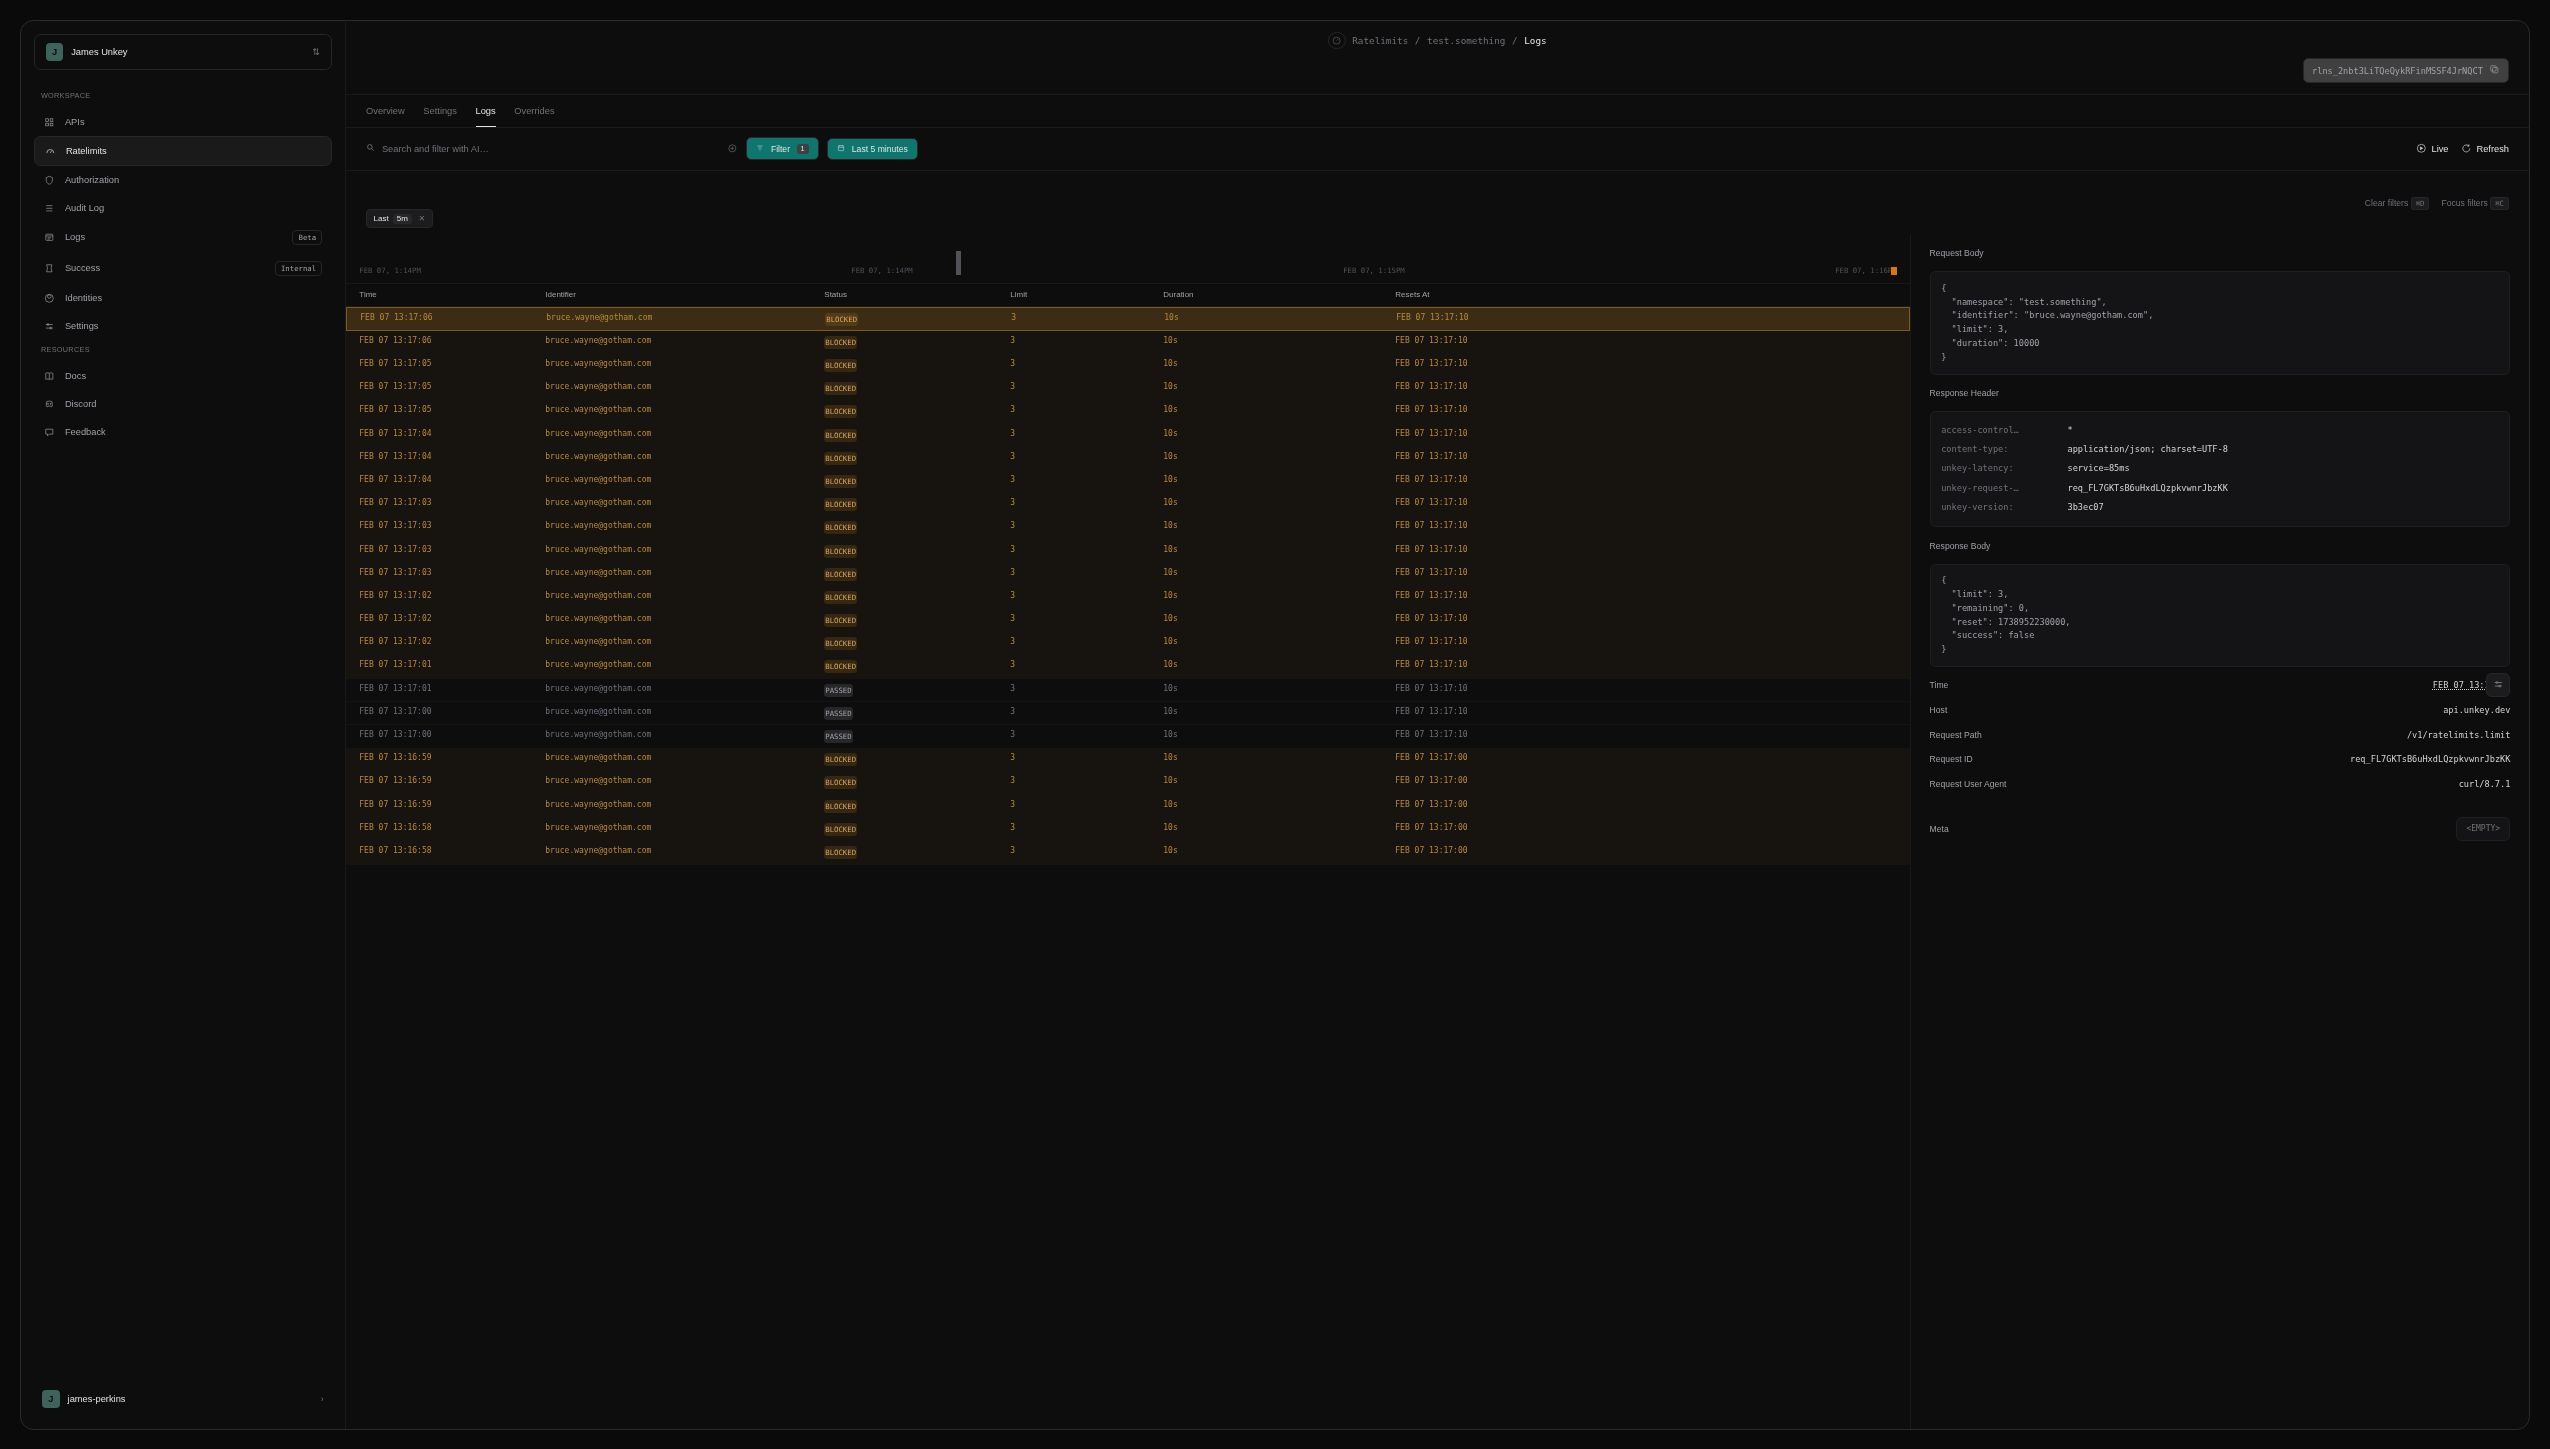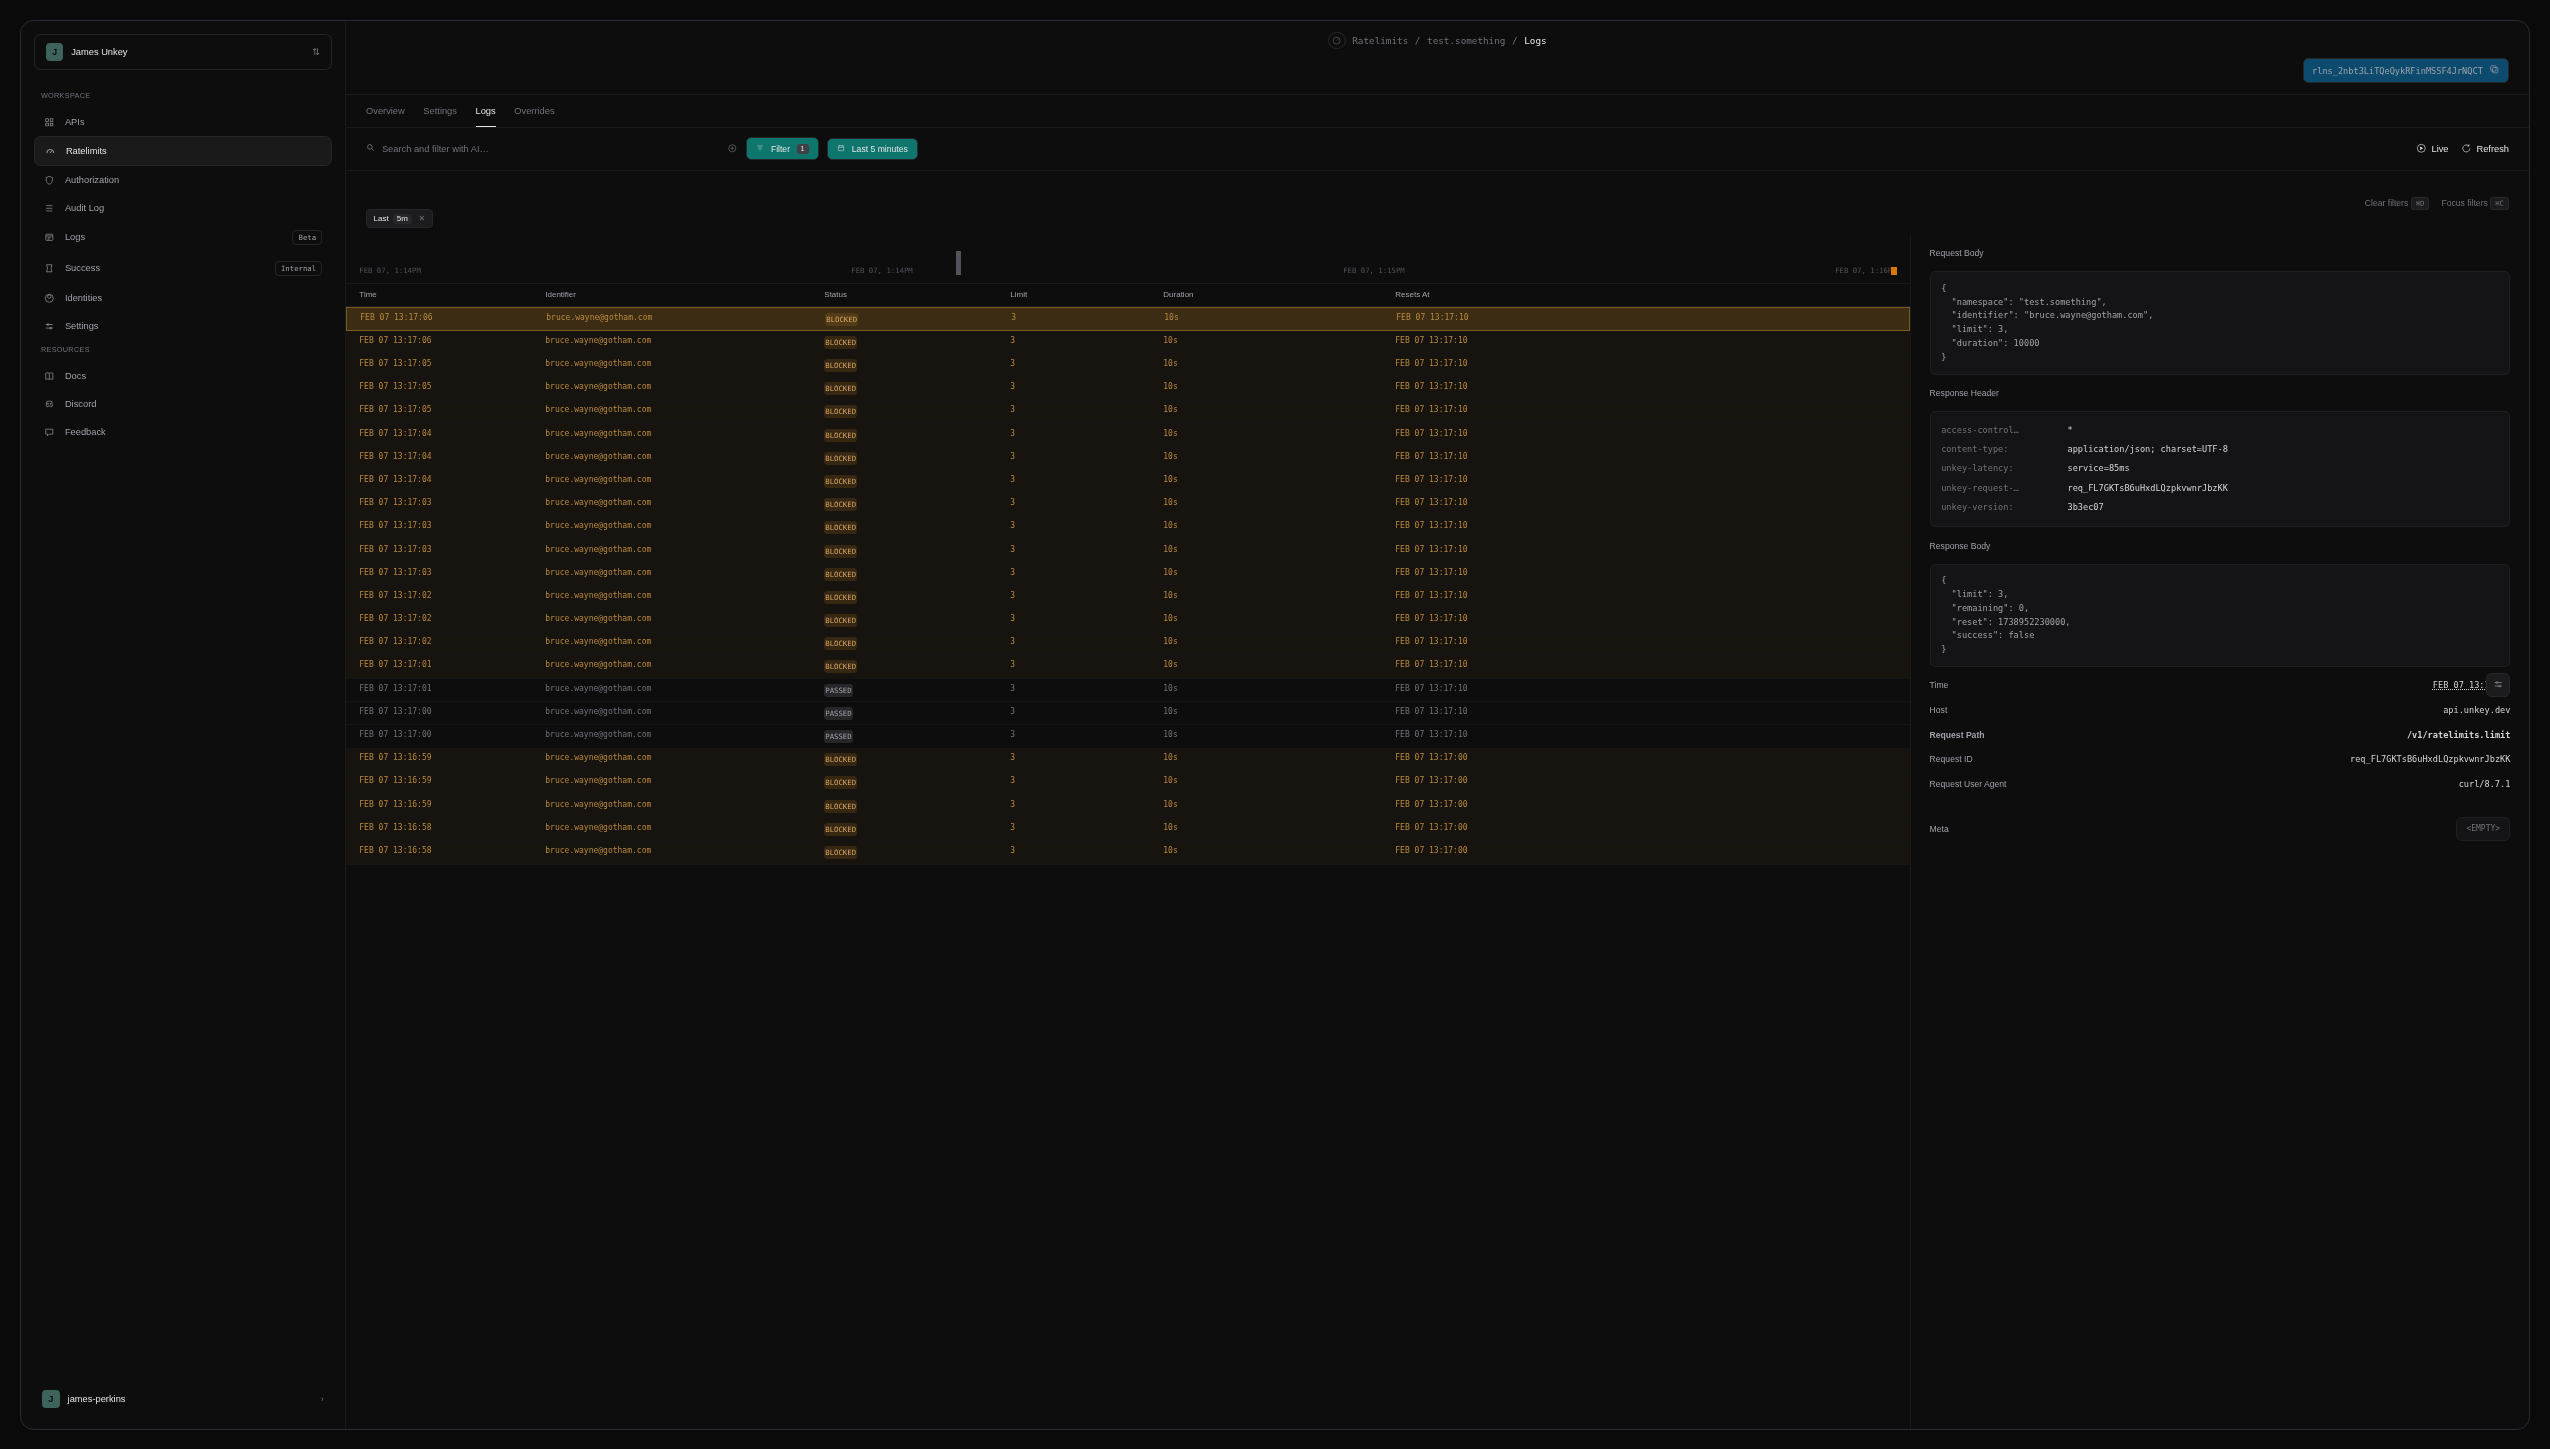--- a/index.html
+++ b/index.html
@@ -128,21 +128,21 @@
 .breadcrumb .current { color: #e4e4e7; }
 .breadcrumb-icon {
   width: 17.3px; height: 17.3px; border: 0.7px solid #27272a; border-radius: 50%;
   display: flex; align-items: center; justify-content: center;
 }
 .ns-id-box {
   margin-left: auto;
   display: flex;
   align-items: center;
   gap: 6.6px;
-  background: #0c4a6e;
+  background: #404040;
   border: 0.7px solid #27272a;
   border-radius: 5.3px;
   padding: 5.3px 8px;
   font-family: ui-monospace, monospace;
   font-size: 8.6px;
   color: #a1a1aa;
 }
 .tabs {
   display: flex;
   gap: 18.6px;
@@ -845,21 +845,21 @@
 
         <div id="meta-rows">
             <div class="meta-row" style="margin-bottom: 14.6px;">
               <span class="meta-label">Time</span>
               <span class="meta-value underline">FEB 07 13:17:06</span>
             </div>
             <div class="meta-row" style="margin-bottom: 14.6px;">
               <span class="meta-label">Host</span>
               <span class="meta-value">api.unkey.dev</span>
             </div>
-            <div class="meta-row" style="margin-bottom: 14.6px; font-weight: bold;">
+            <div class="meta-row" style="margin-bottom: 14.6px;">
               <span class="meta-label">Request Path</span>
               <span class="meta-value">/v1/ratelimits.limit</span>
             </div>
             <div class="meta-row" style="margin-bottom: 14.6px;">
               <span class="meta-label">Request ID</span>
               <span class="meta-value">req_FL7GKTsB6uHxdLQzpkvwnrJbzKK</span>
             </div>
             <div class="meta-row" style="margin-bottom: 14.6px;">
               <span class="meta-label">Request User Agent</span>
               <span class="meta-value">curl/8.7.1</span>

